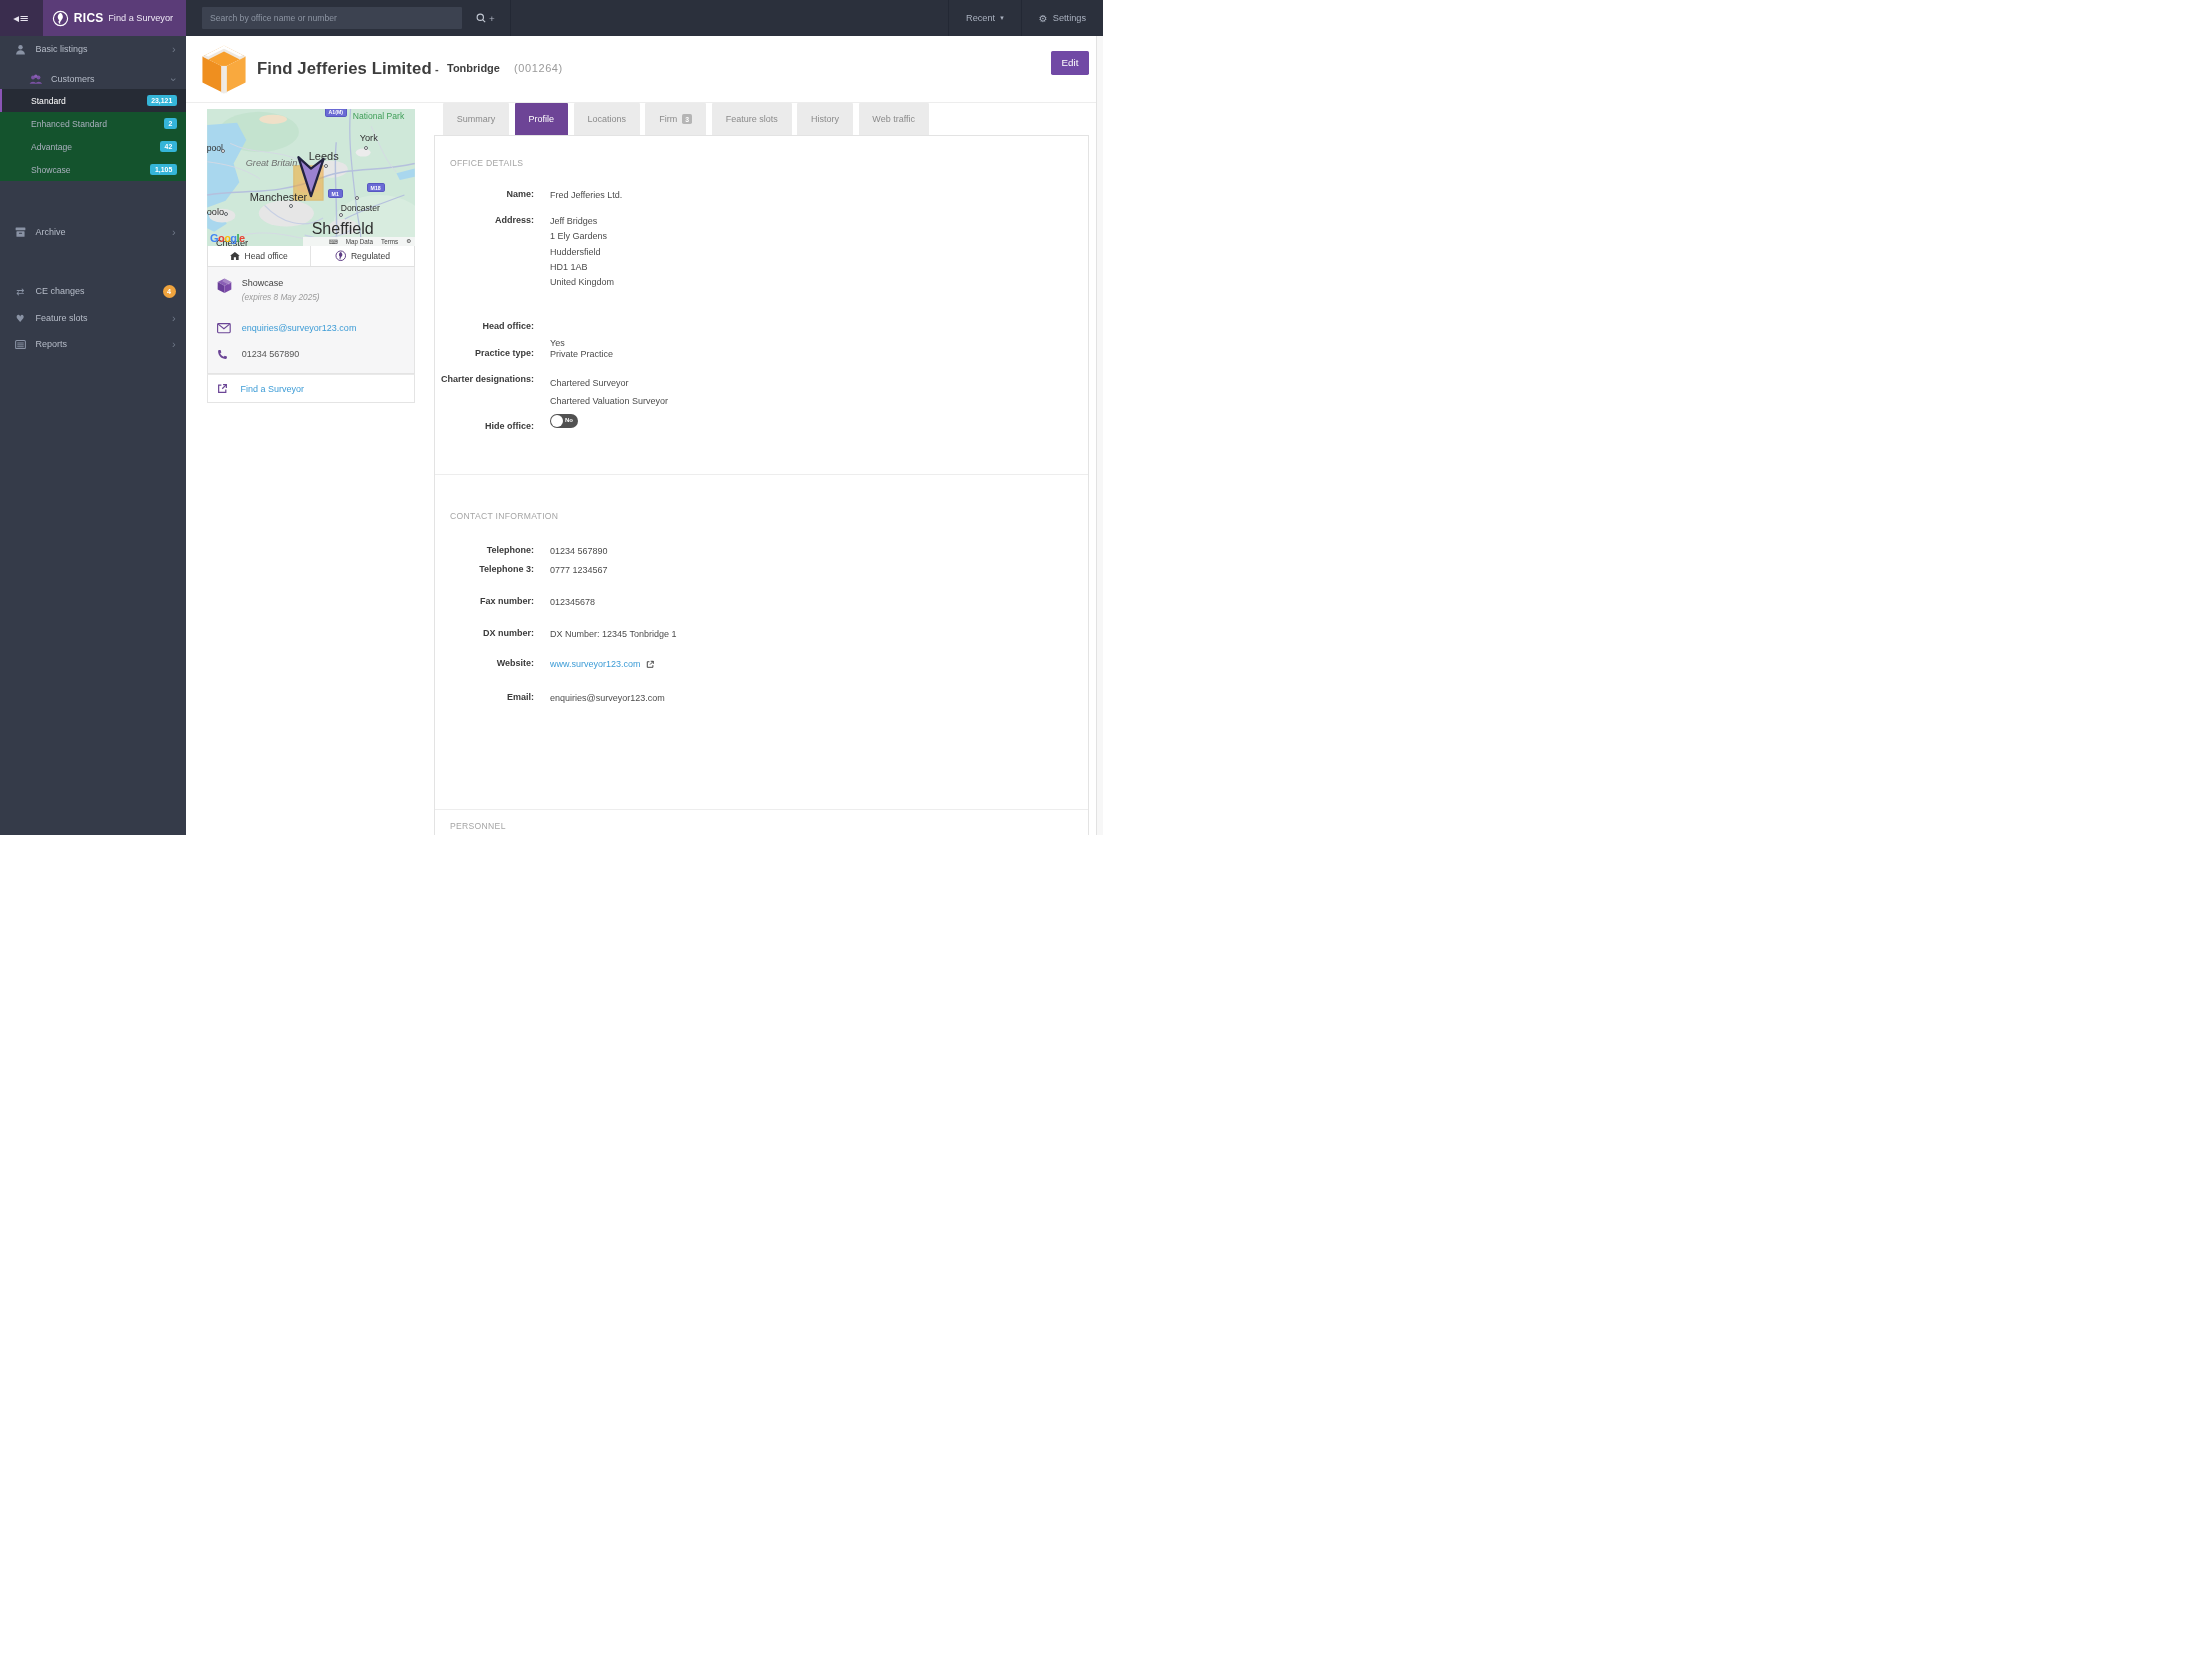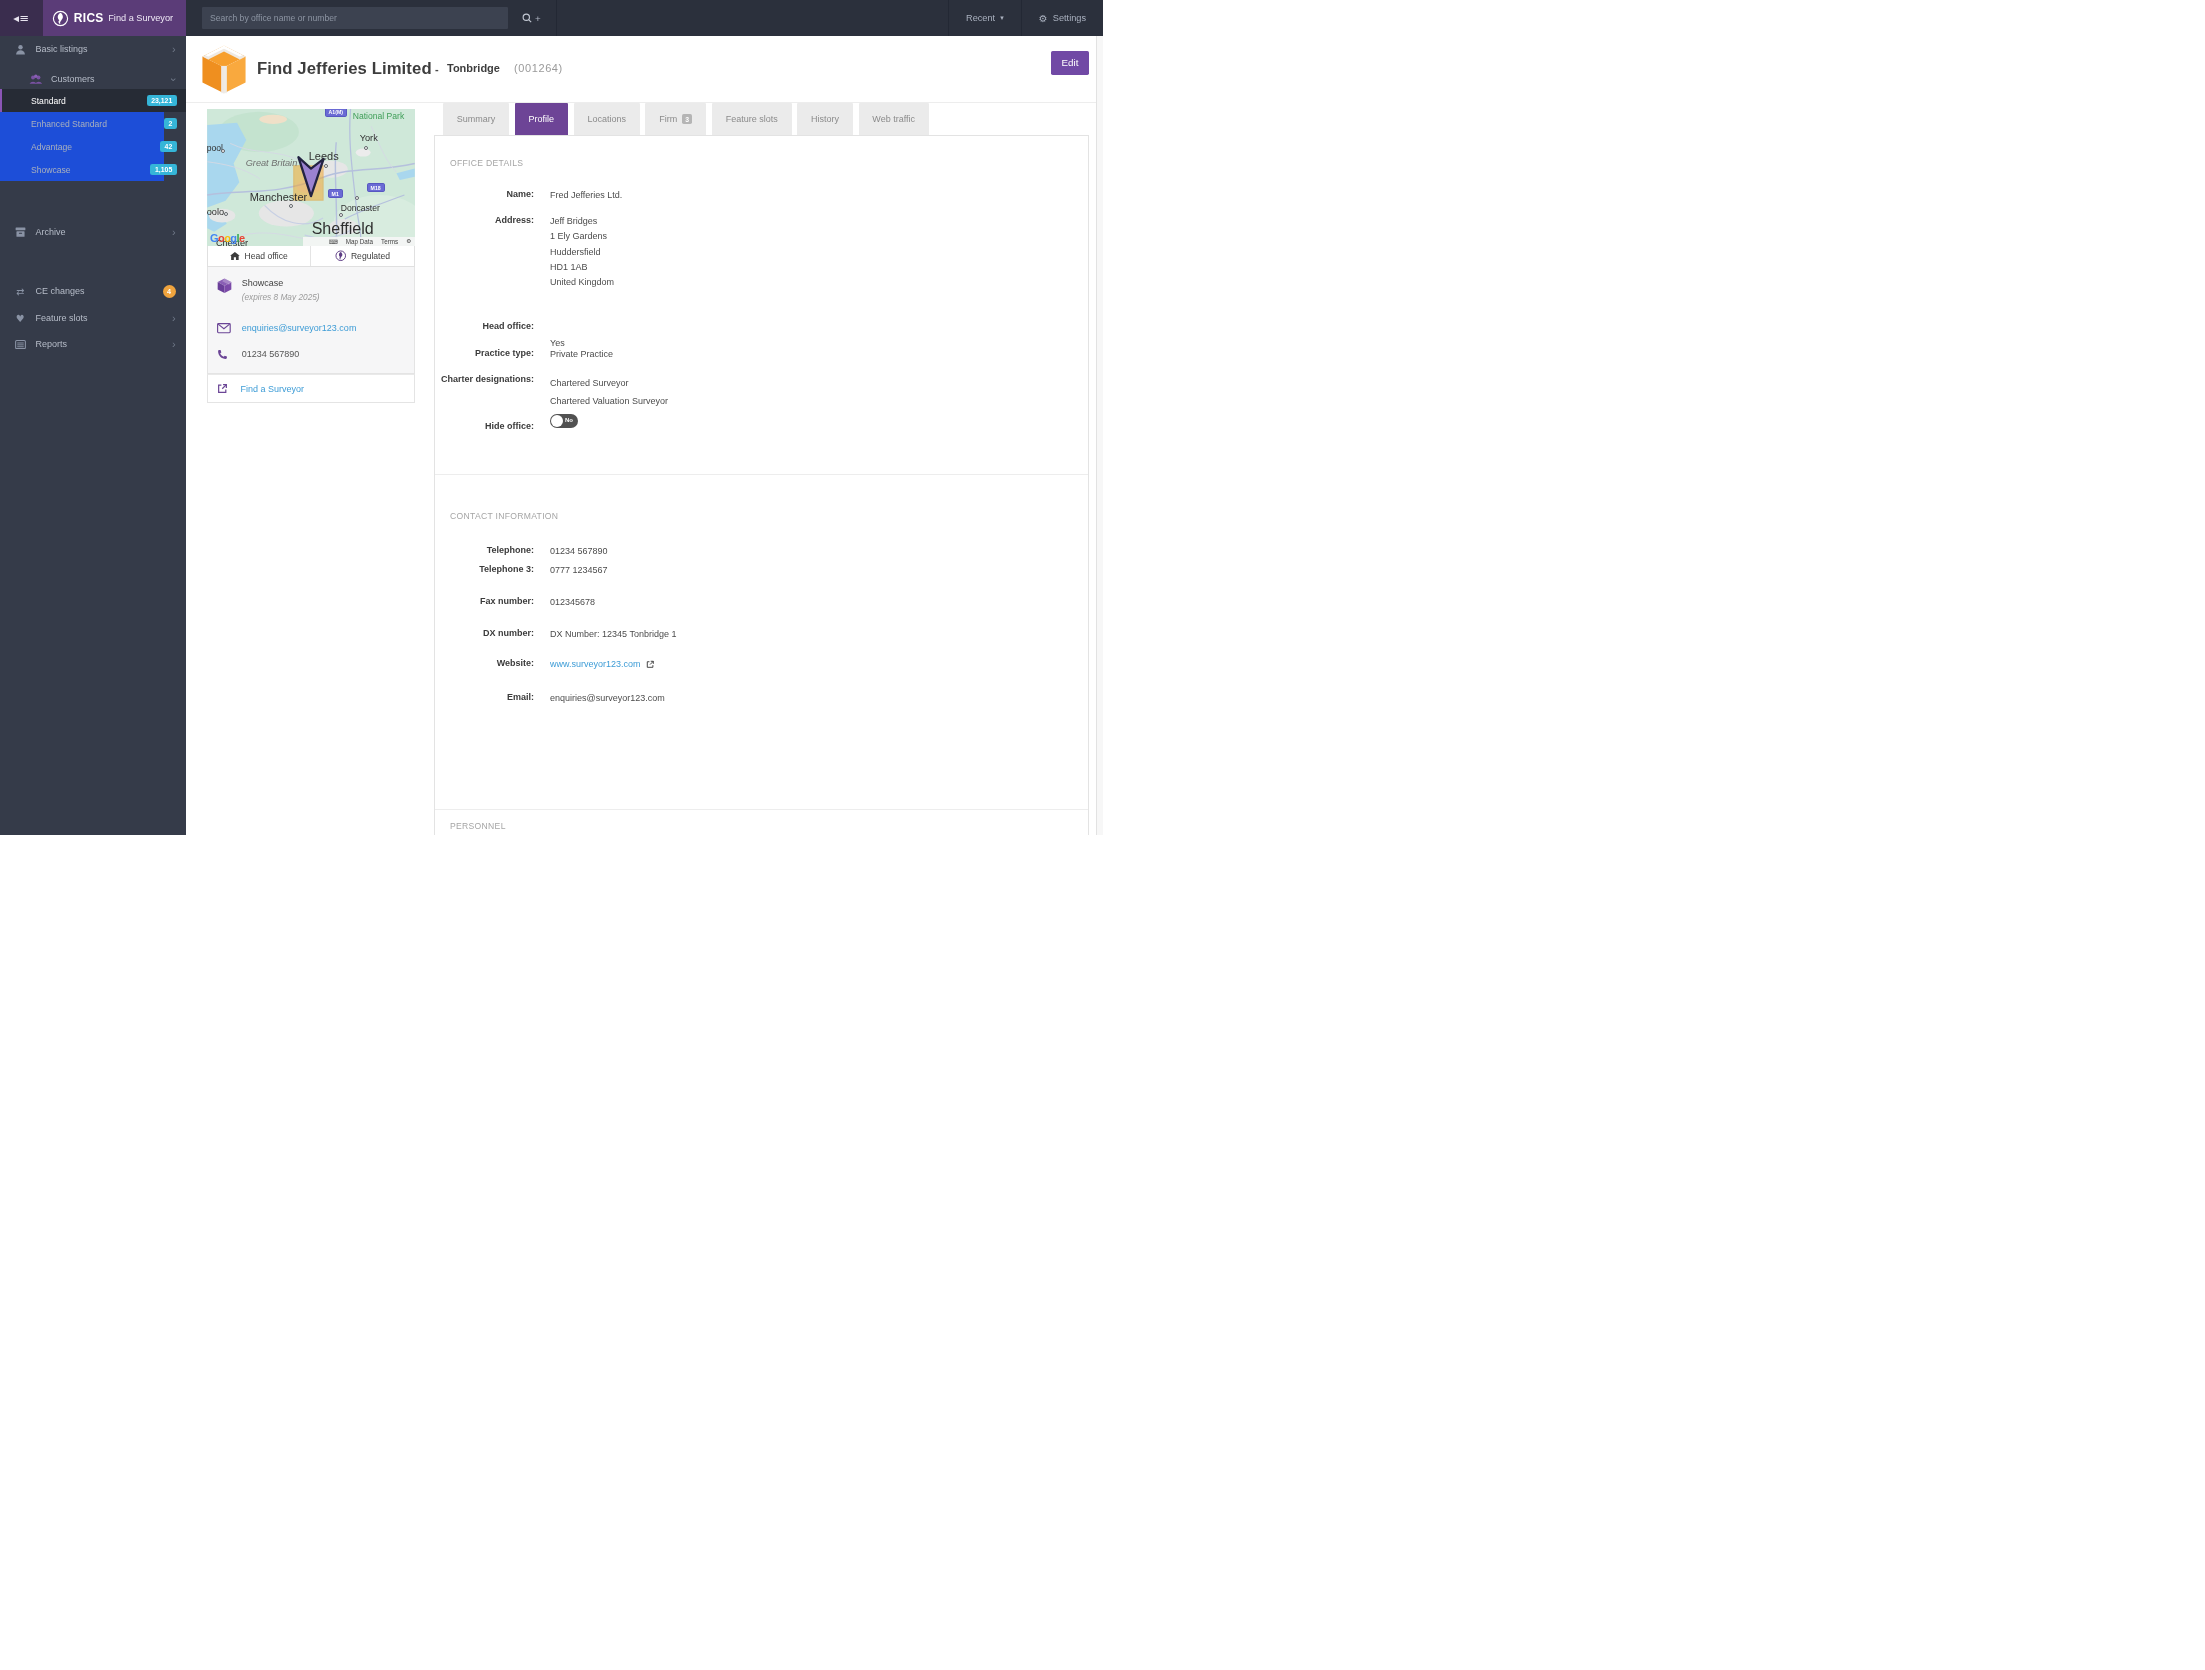--- a/index.html
+++ b/index.html
@@ -8,37 +8,37 @@
   .app { position:absolute; inset:0; }
 
   
   .topbar { position:absolute; top:0; left:0; width:1103px; height:36px; background:#2b303c; z-index:30; display:flex; align-items:stretch; }
   .burger { width:43px; background:#3a2d4e; display:flex; align-items:center; justify-content:center; cursor:pointer; }
   .burger .glyph { color:#e8e4ef; font-size:11.5px; letter-spacing:0.6px; font-family:"DejaVu Sans",sans-serif; }
   .brand { width:143px; background:#5b3c78; display:flex; align-items:center; padding-left:9.2px; gap:4.6px; }
   .brand .org { color:#fff; font-weight:bold; font-size:12px; letter-spacing:0.3px; }
   .brand .product { color:#efe9f6; font-size:9.2px; white-space:nowrap; }
   .searchzone { display:flex; align-items:center; border-right:0.6px solid #232834; padding-right:15px; }
-  .search-input { margin-left:16px; width:306px; height:22px; background:#3c4250; border:none; border-radius:1.1px; color:#c9cedb; font-size:8.6px; padding:0 8px; font-family:"Liberation Sans",sans-serif; outline:none; }
+  .search-input { margin-left:16px; width:260px; height:22px; background:#3c4250; border:none; border-radius:1.1px; color:#c9cedb; font-size:8.6px; padding:0 8px; font-family:"Liberation Sans",sans-serif; outline:none; }
   .search-input::placeholder { color:#8d95a3; }
   .search-go { display:flex; align-items:center; gap:2.9px; margin-left:13.8px; color:#aeb5c2; font-size:9.8px; cursor:pointer; }
   .topbar-spacer { flex:1; }
   .tb-right { display:flex; align-items:stretch; }
   .tb-item { display:flex; align-items:center; gap:5.2px; color:#aab1bf; font-size:9.2px; padding:0 17px; border-left:0.6px solid #232834; cursor:pointer; }
   .caret { font-size:6.9px; color:#aab1bf; font-family:"DejaVu Sans",sans-serif; }
   .gear { font-size:9.8px; font-family:"DejaVu Sans",sans-serif; }
 
   
   .sidebar { position:absolute; top:36px; left:0; width:186px; bottom:0; background:#353b49; z-index:20; }
   .nav-item { position:absolute; left:0; width:186px; height:26.4px; display:flex; align-items:center; padding:0 10.3px 0 12.6px; cursor:pointer; }
   .nav-item .ico { width:15px; display:flex; justify-content:center; margin-right:8px; }
   .nav-item .lab { color:#b7bdc9; font-size:9px; flex:1; }
   .chev { color:#6f7888; font-size:11px; line-height:1; }
   .chev.down { display:inline-block; transform:rotate(90deg); }
-  .submenu { position:absolute; top:53px; left:0; width:164px; height:92px; background:#1d4ed8; }
+  .submenu { position:absolute; top:53px; left:0; width:186px; height:92px; background:#14532d; }
   .sub-item { position:absolute; left:0; width:186px; height:23px; display:flex; align-items:center; padding:0 9.2px 0 31px; cursor:pointer; }
   .sub-item .lab { color:#a9b0bd; font-size:8.6px; flex:1; }
   .sub-item.active { background:#262b35; border-left:2.3px solid #8a55b5; padding-left:29px; }
   .sub-item.active .lab { color:#fff; }
   .badge-cyan { background:#35b5d8; color:#fff; font-size:6.9px; font-weight:bold; border-radius:2.3px; padding:1.7px 4.6px; }
   .badge-orange { background:#f0a43e; color:#fff; font-size:7.2px; font-weight:bold; border-radius:50%; width:13.2px; height:13.2px; display:flex; align-items:center; justify-content:center; }
   .uglyph { font-family:"DejaVu Sans",sans-serif; color:#8a93a5; font-size:9.8px; }
 
   
   .main { position:absolute; top:36px; left:186px; right:0; bottom:0; background:#fff; }

